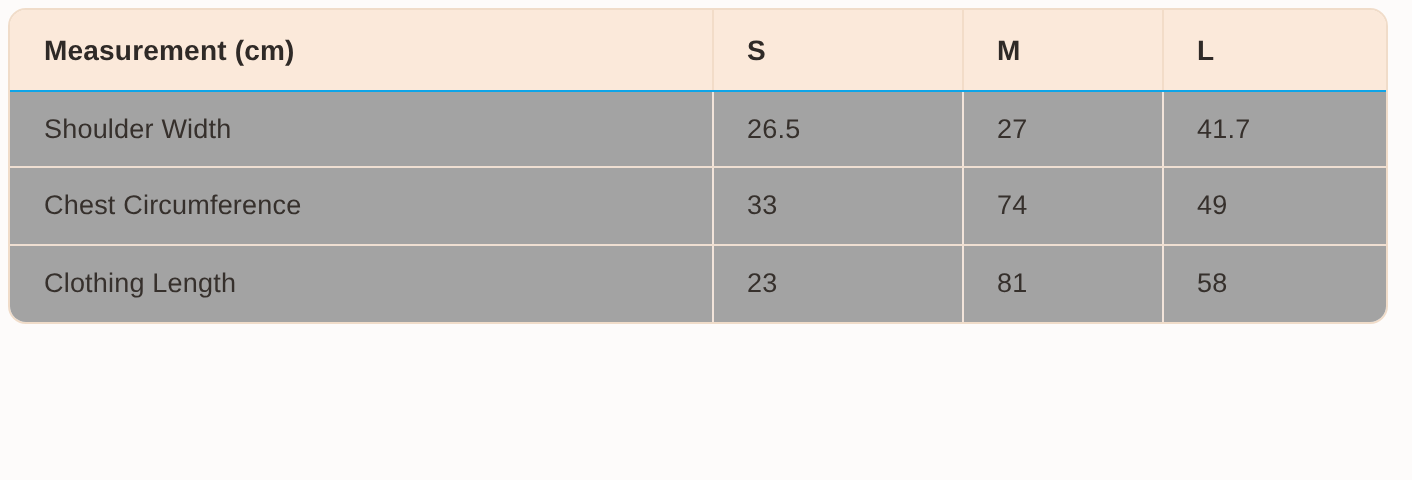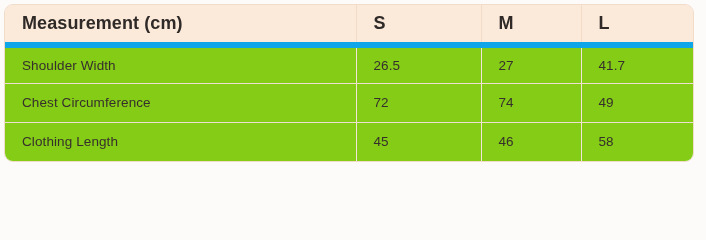--- a/index.html
+++ b/index.html
@@ -40,37 +40,37 @@
   table.size-table col.c-l       { width: 112px; }
 
   thead tr.header-row {
     height: 40px;
     background: #fbe9da;
   }
 
   thead th {
     background: #fbe9da;
     color: #2f2a27;
-    font-size: 18px;
+    font-size: 14px;
     font-weight: bold;
     text-align: left;
     padding: 0 0 0 17px;
     margin: 0;
     border-right: 1px solid #f2dcc8;
-    border-bottom: 6px solid #0ea5e9;
+    border-bottom: 1px solid #0ea5e9;
     vertical-align: middle;
     white-space: nowrap;
     letter-spacing: 0.1px;
   }
   thead th.last-col { border-right: none; }
 
   tbody tr.body-row { height: 38.6px; background: #faf7f5; }
 
   tbody td {
-    background: #84cc16;
+    background: #a3a3a3;
     color: #36302c;
     font-size: 13.5px;
     font-weight: normal;
     text-align: left;
     padding: 0 0 0 17px;
     margin: 0;
     border-right: 1px solid #f2e4da;
     border-bottom: 1px solid #efdfd2;
     vertical-align: middle;
     white-space: nowrap;
@@ -100,25 +100,25 @@
     </thead>
     <tbody>
       <tr class="body-row">
         <td>Shoulder Width</td>
         <td>26.5</td>
         <td>27</td>
         <td class="last-col">41.7</td>
       </tr>
       <tr class="body-row">
         <td>Chest Circumference</td>
-        <td>72</td>
+        <td>33</td>
         <td>74</td>
         <td class="last-col">49</td>
       </tr>
       <tr class="body-row">
         <td>Clothing Length</td>
-        <td>45</td>
-        <td>46</td>
+        <td>23</td>
+        <td>81</td>
         <td class="last-col">58</td>
       </tr>
     </tbody>
   </table>
 </div>
 
 </body></html>

